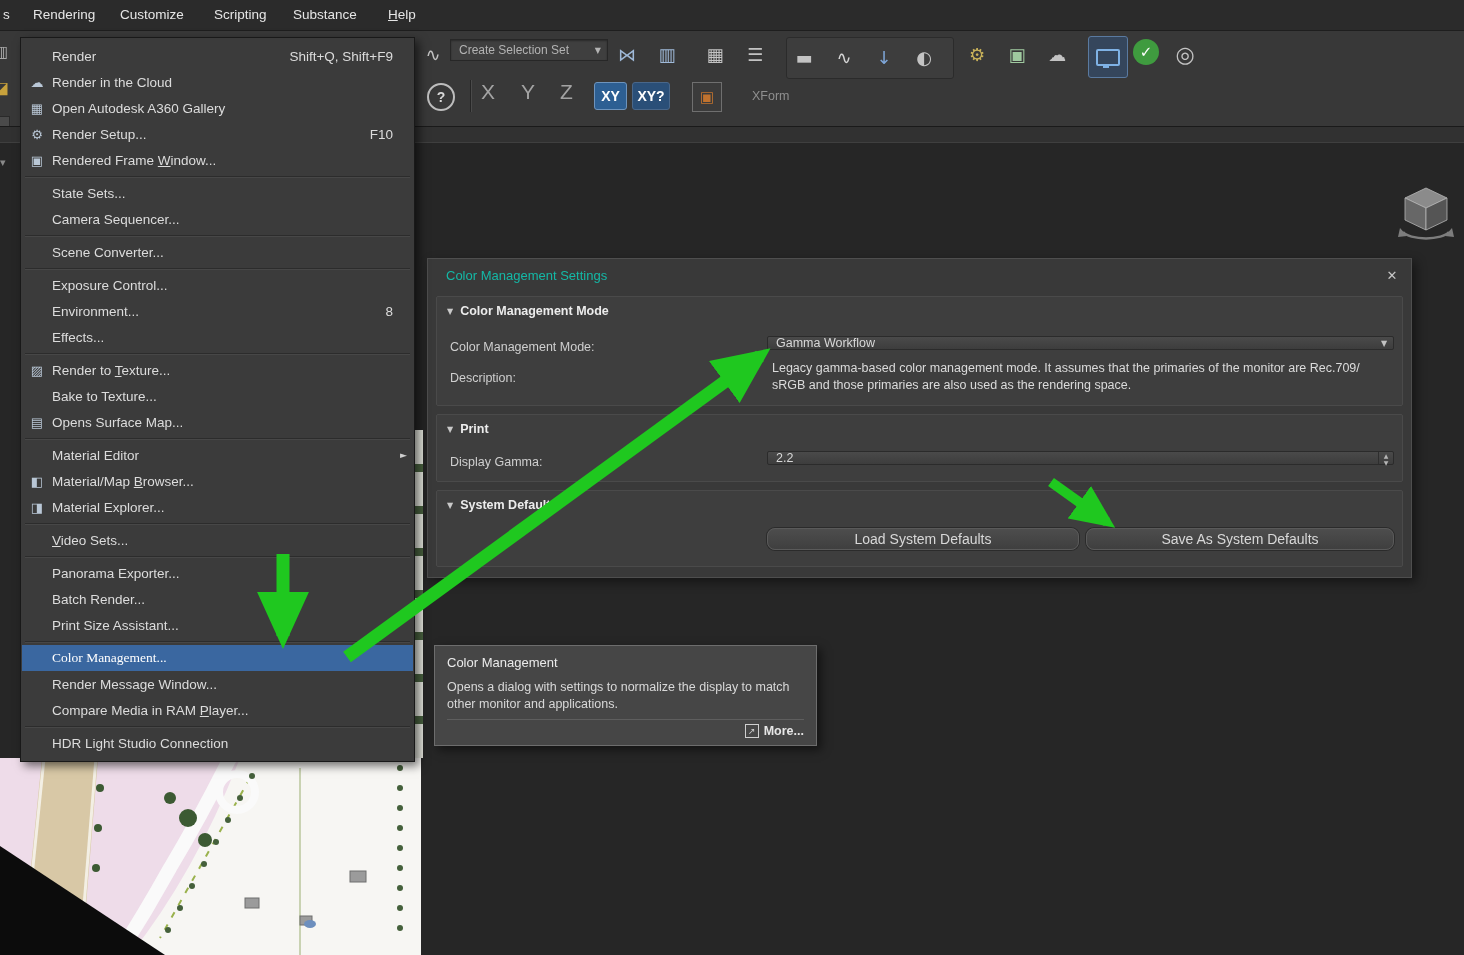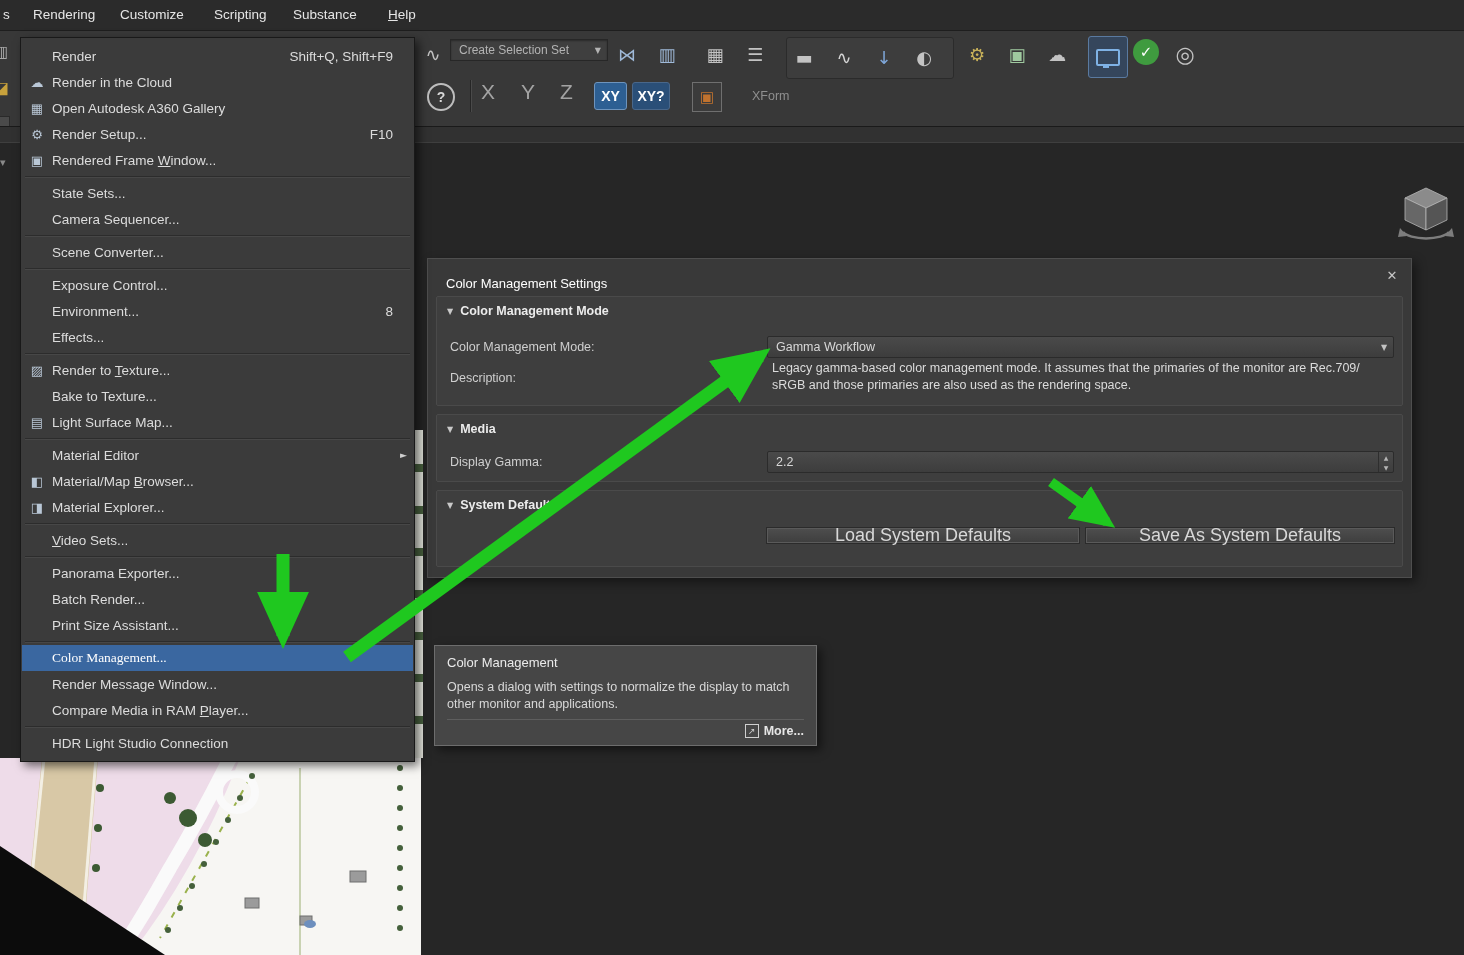--- a/index.html
+++ b/index.html
@@ -56,43 +56,43 @@
   .mi-sub{margin-right:6px;font-size:9px;color:#cfcfcf;font-family:"DejaVu Sans",sans-serif;}
   .mi.hl{background:#3a67a0;color:#fff;font-family:Liberation Serif, serif;}
   .mi.hl .mi-label,.mi.hl .mi-short{color:#fff;}
   .sep{height:7px;position:relative;}
   .sep::after{content:"";position:absolute;left:3px;right:3px;top:3px;
               border-top:1px solid #2c2c2c;border-bottom:1px solid #474747;}
 
   
   .dialog{position:absolute;left:427px;top:258px;width:985px;height:320px;background:#393939;
           border:1px solid #4e4e4e;box-shadow:4px 4px 10px rgba(0,0,0,.45);z-index:5;box-sizing:border-box;}
-  .dlg-title{position:absolute;left:18px;top:17px;font-size:13px;color:#ffffff;}
+  .dlg-title{position:absolute;left:18px;top:9px;font-size:13px;color:#14b8a6;}
   .dlg-close{position:absolute;right:8px;top:5px;width:22px;height:22px;color:#c6c6c6;font-size:13px;
              display:flex;align-items:center;justify-content:center;font-family:"DejaVu Sans",sans-serif;}
   .group{position:absolute;left:8px;width:967px;background:#3e3e3e;border:1px solid #4a4a4a;border-radius:2px;box-sizing:border-box;}
   #grp-mode{top:37px;height:110px;}
   #grp-gamma{top:155px;height:68px;}
   #grp-def{top:231px;height:77px;}
   .grp-head{position:absolute;left:10px;top:7px;display:flex;align-items:center;gap:7px;}
   .grp-tri{font-size:8px;color:#c9c9c9;font-family:"DejaVu Sans",sans-serif;}
   .grp-label{font-size:12.5px;font-weight:bold;color:#ececec;}
   .fldlabel{position:absolute;left:13px;font-size:12.5px;color:#cfcfcf;}
-  .dropdown,.spinner{position:absolute;left:330px;width:627px;height:22px;
+  .dropdown,.spinner{position:absolute;left:330px;width:627px;height:14px;
         background:linear-gradient(#4a4a4a,#3d3d3d);border:1px solid #2b2b2b;border-radius:2px;
         display:flex;align-items:center;font-size:12.5px;color:#d8d8d8;padding-left:8px;box-sizing:border-box;}
   .dd-arrow{margin-left:auto;width:18px;align-self:stretch;display:flex;align-items:center;
             justify-content:center;font-size:8px;color:#c2c2c2;font-family:"DejaVu Sans",sans-serif;}
   .spin-btns{margin-left:auto;width:14px;height:100%;display:flex;flex-direction:column;border-left:1px solid #2e2e2e;}
   .spin-btns span{flex:1;display:flex;align-items:center;justify-content:center;font-size:6px;color:#b5b5b5;
             font-family:"DejaVu Sans",sans-serif;}
   .desc{position:absolute;left:335px;top:63px;width:625px;font-size:12.5px;color:#dbdbdb;line-height:16.5px;}
-  .btn{position:absolute;top:37px;height:15px;background:linear-gradient(#4d4d4d,#3f3f3f);
-       border:1px solid #5a5a5a;box-shadow:0 0 0 1px #2b2b2b;border-radius:0;display:flex;align-items:center;
-       justify-content:center;font-size:18px;color:#d8d8d8;box-sizing:border-box;}
+  .btn{position:absolute;top:37px;height:22px;background:linear-gradient(#4d4d4d,#3f3f3f);
+       border:1px solid #5a5a5a;box-shadow:0 0 0 1px #2b2b2b;border-radius:8px;display:flex;align-items:center;
+       justify-content:center;font-size:14px;color:#d8d8d8;box-sizing:border-box;}
   #btn-load{left:330px;width:312px;}
   #btn-save{left:649px;width:308px;}
 
   
   .tooltip{position:absolute;left:434px;top:645px;width:383px;height:101px;background:#464646;
            border:1px solid #6d6d6d;box-shadow:4px 4px 9px rgba(0,0,0,.5);box-sizing:border-box;
            padding:9px 12px;z-index:8;}
   .tt-title{font-size:13px;color:#ebebeb;margin-bottom:9px;}
   .tt-body{font-size:12.5px;color:#d8d8d8;line-height:16.5px;}
   .tt-more-row{position:absolute;left:12px;right:12px;bottom:7px;border-top:1px solid #5e5e5e;
@@ -251,21 +251,21 @@
       <span class="fldlabel" style="top:74px">Description:</span>
       <div class="desc">
         <div>Legacy gamma-based color management mode. It assumes that the primaries of the monitor are Rec.709/</div>
         <div>sRGB and those primaries are also used as the rendering space.</div>
       </div>
     </div>
 
     <div class="group" id="grp-gamma">
       <div class="grp-head">
         <span class="grp-tri">▼</span>
-        <span class="grp-label">Media</span>
+        <span class="grp-label">Print</span>
       </div>
       <span class="fldlabel" style="top:40px">Display Gamma:</span>
       <div class="spinner" style="top:36px">
         <span>2.2</span>
         <span class="spin-btns">
           <span>▲</span>
           <span>▼</span>
         </span>
       </div>
     </div>
@@ -347,21 +347,21 @@
     <div class="mi">
       <span class="mi-icon">▨</span>
       <span class="mi-label"><span>Render to </span><span class="mn">T</span><span>exture...</span></span>
     </div>
     <div class="mi">
       <span class="mi-icon"></span>
       <span class="mi-label">Bake to Texture...</span>
     </div>
     <div class="mi">
       <span class="mi-icon">▤</span>
-      <span class="mi-label">Light Surface Map...</span>
+      <span class="mi-label">Opens Surface Map...</span>
     </div>
     <div class="sep"></div>
     <div class="mi">
       <span class="mi-icon"></span>
       <span class="mi-label">Material Editor</span>
       <span class="mi-sub">►</span>
     </div>
     <div class="mi">
       <span class="mi-icon">◧</span>
       <span class="mi-label"><span>Material/Map </span><span class="mn">B</span><span>rowser...</span></span>

